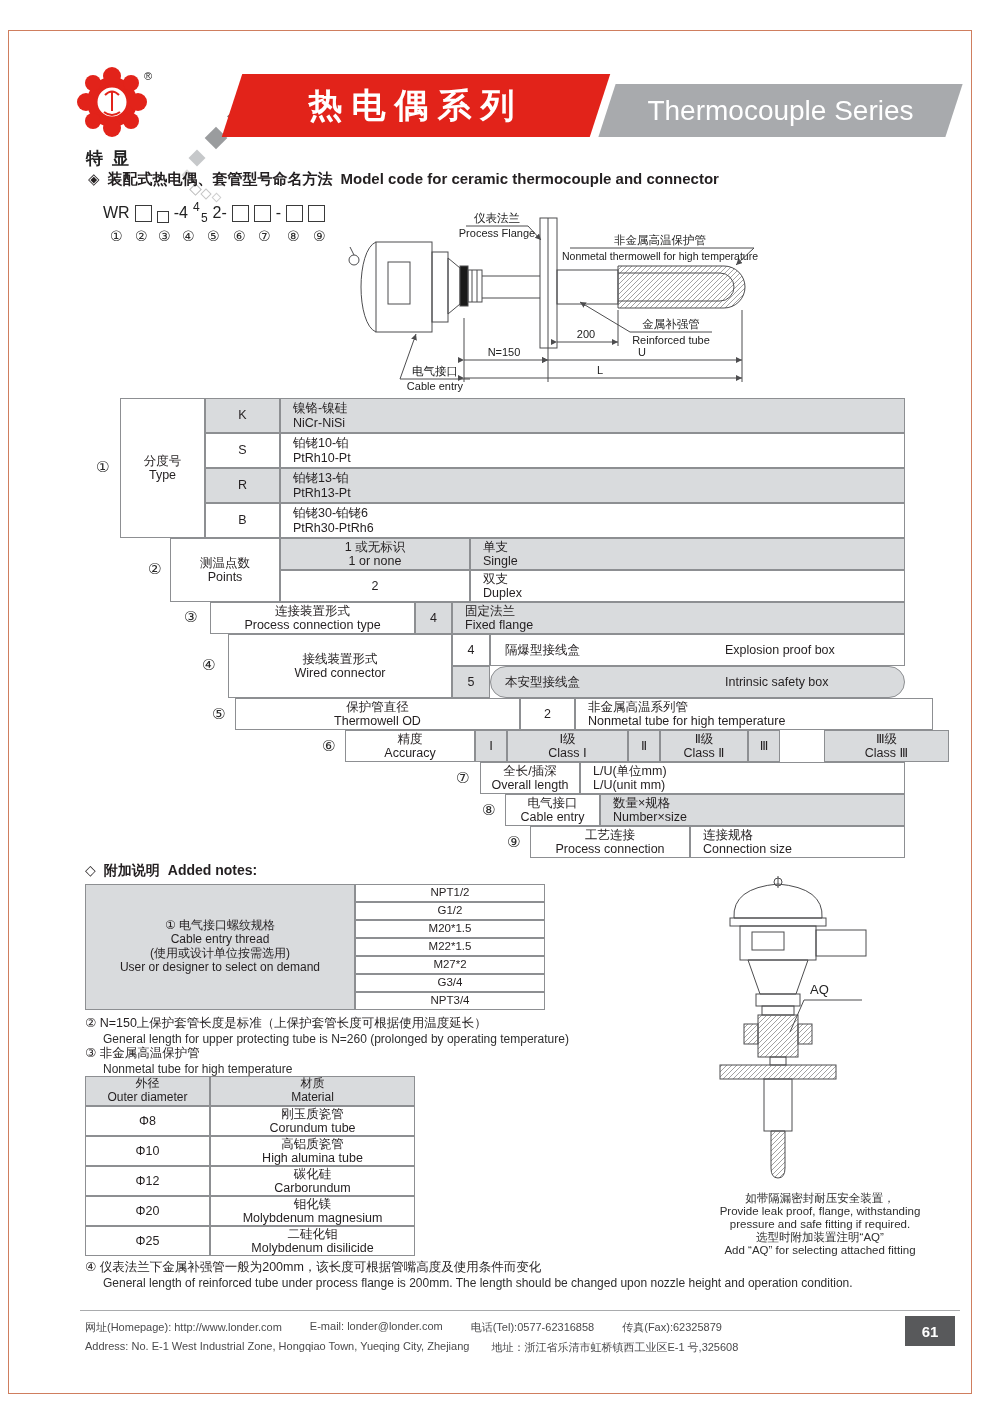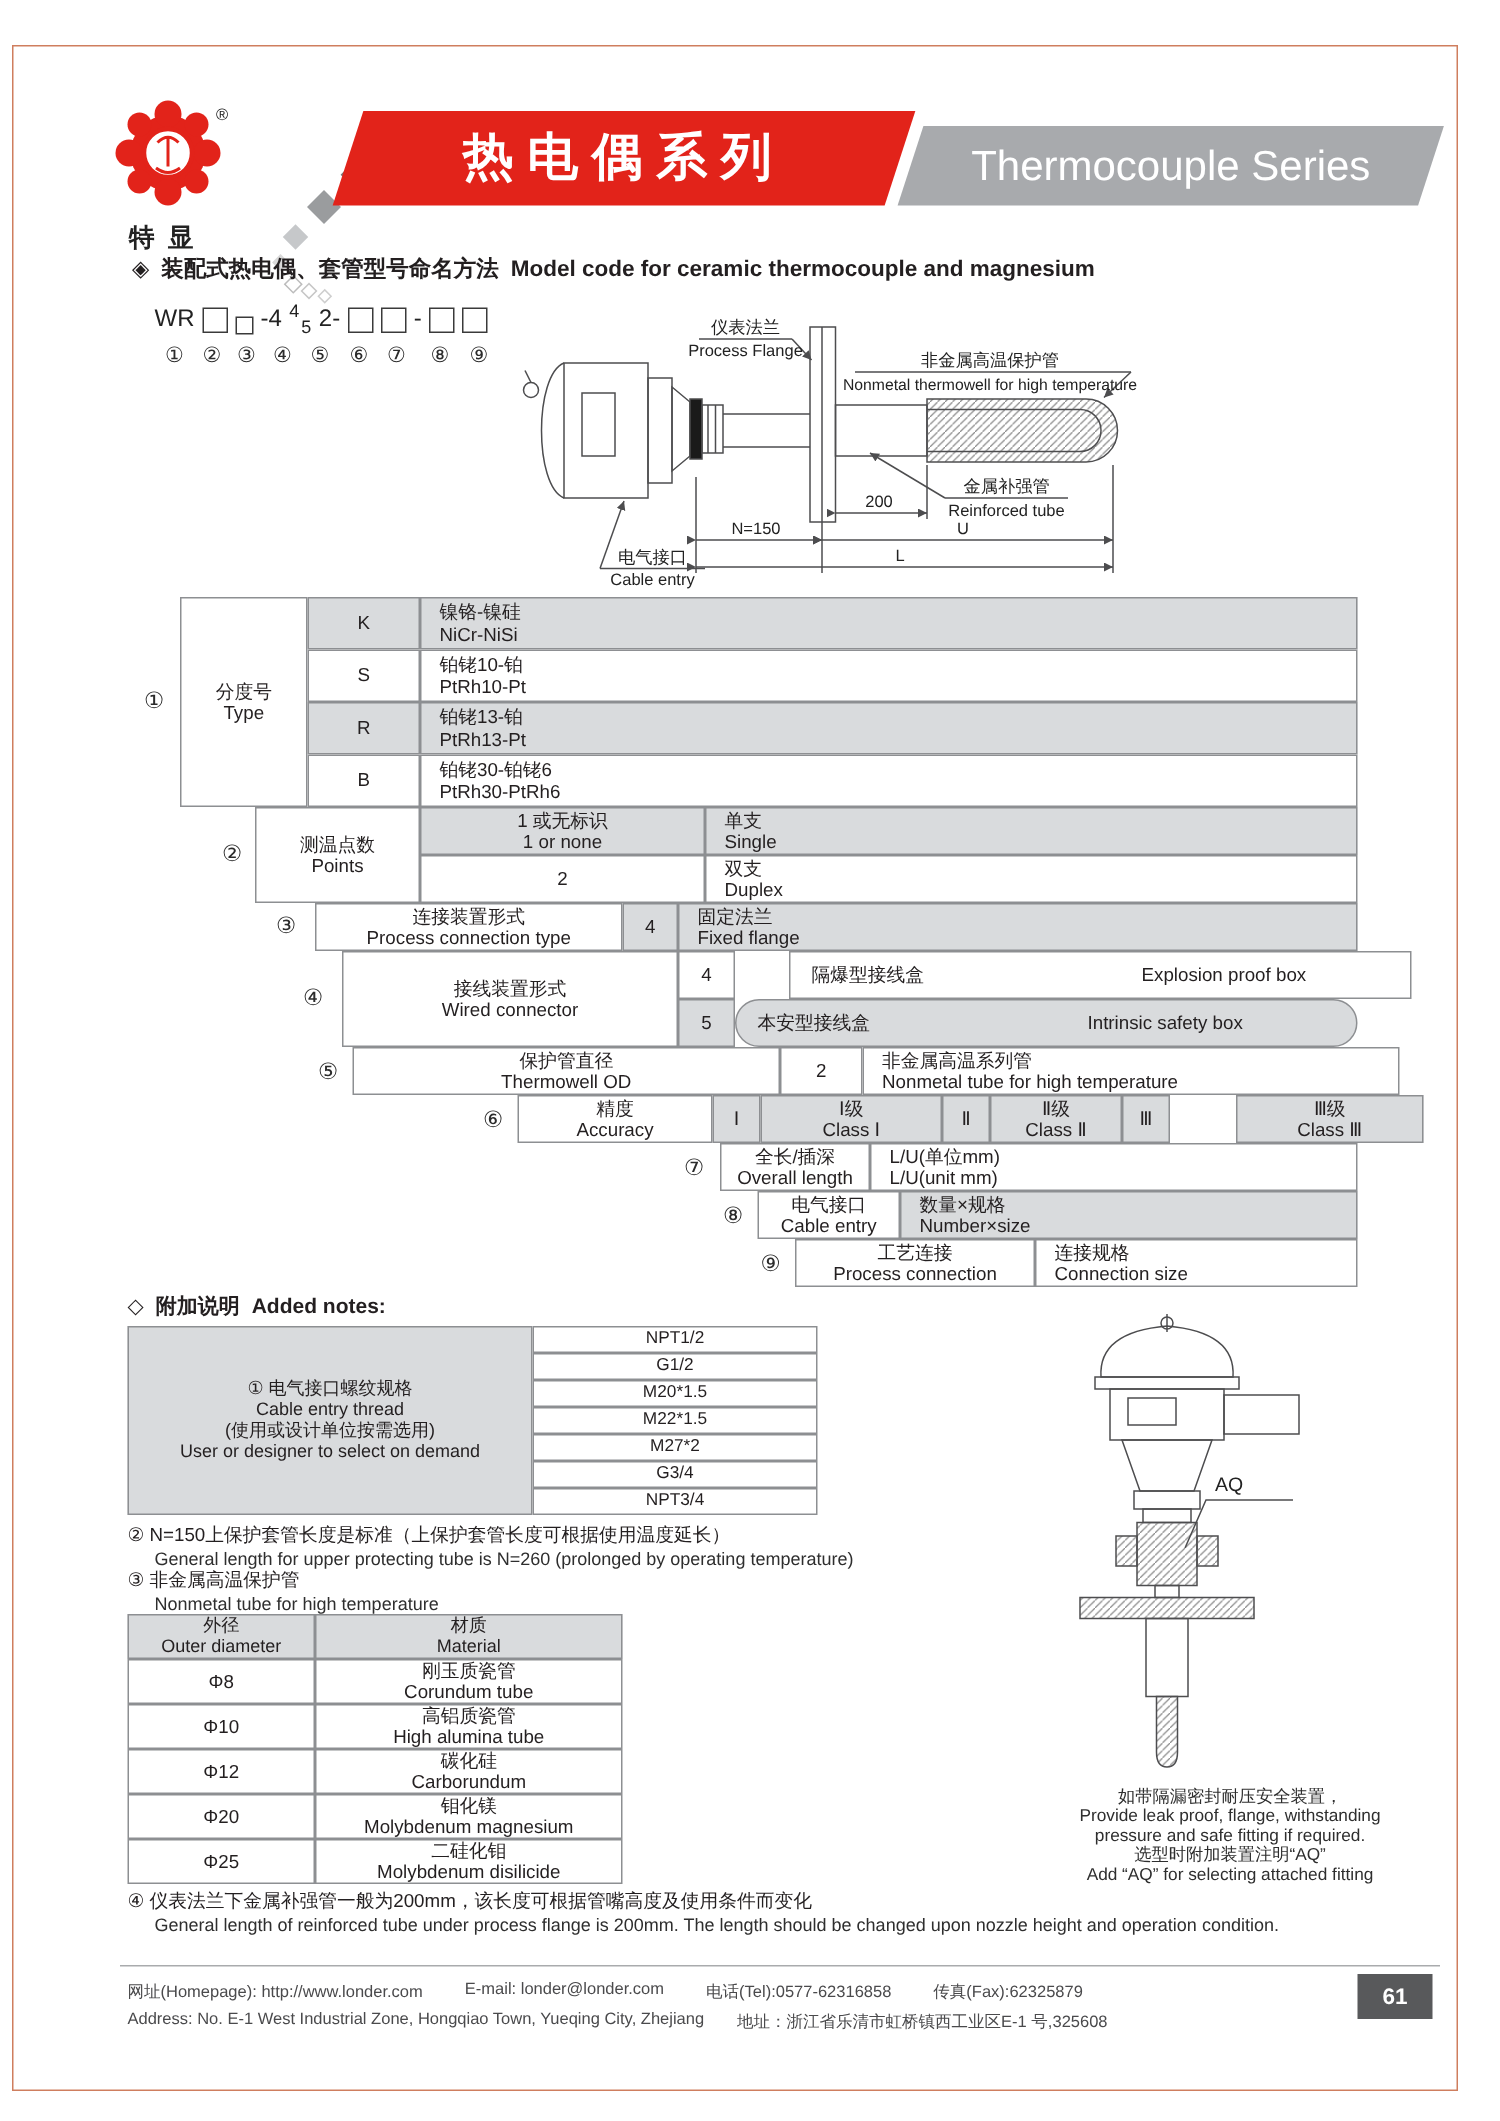--- a/index.html
+++ b/index.html
@@ -74,21 +74,21 @@
 <div class="banner" style="left:232px;top:74px;width:368px;height:63px;background:#e2231a;">
   <span class="t" style="font-size:34px;line-height:63px;letter-spacing:9px;">热电偶系列</span>
 </div>
 <div class="banner" style="left:607px;top:84px;width:347px;height:53px;background:#a8aaad;">
   <span class="t" style="font-size:28px;line-height:53px;font-weight:normal;">Thermocouple Series</span>
 </div>
 
 <div class="abs" style="left:88px;top:170px;display:flex;gap:8px;align-items:baseline;font-weight:bold;font-size:15px;">
   <span>◈</span>
   <span>装配式热电偶、套管型号命名方法</span>
-  <span>Model code for ceramic thermocouple and magnesium</span>
+  <span>Model code for ceramic thermocouple and connector</span>
 </div>
 
 <div class="mcode">
   <span>WR</span>
   <span class="mbox"></span>
   <span class="mbox sm"></span>
   <span>-4</span>
   <span class="stack"><span>4</span><span class="s2">5</span></span>
   <span>2-</span>
   <span class="mbox"></span>
@@ -242,21 +242,21 @@
     </div>
 
   <span class="circ" style="left:202px;top:656px;">④</span>
   <div class="cell" style="left:228px;top:634px;width:224px;height:64px;">
     <span>接线装置形式</span>
       <span>Wired connector</span>
     </div>
   <div class="cell" style="left:452px;top:634px;width:38px;height:32px;">
       <span>4</span>
     </div>
-  <div class="cell row" style="left:490px;top:634px;width:415px;height:32px;margin-left:36px;">
+  <div class="cell row" style="left:490px;top:634px;width:415px;height:32px;">
     <span style="width:220px;text-align:left;">隔爆型接线盒</span>
       <span>Explosion proof box</span>
     </div>
   <div class="cell gray" style="left:452px;top:666px;width:38px;height:32px;">
       <span>5</span>
     </div>
   <div class="cell gray row" style="left:490px;top:666px;width:415px;height:32px;border-radius:16px;">
     <span style="width:220px;text-align:left;">本安型接线盒</span>
       <span>Intrinsic safety box</span>
     </div>

